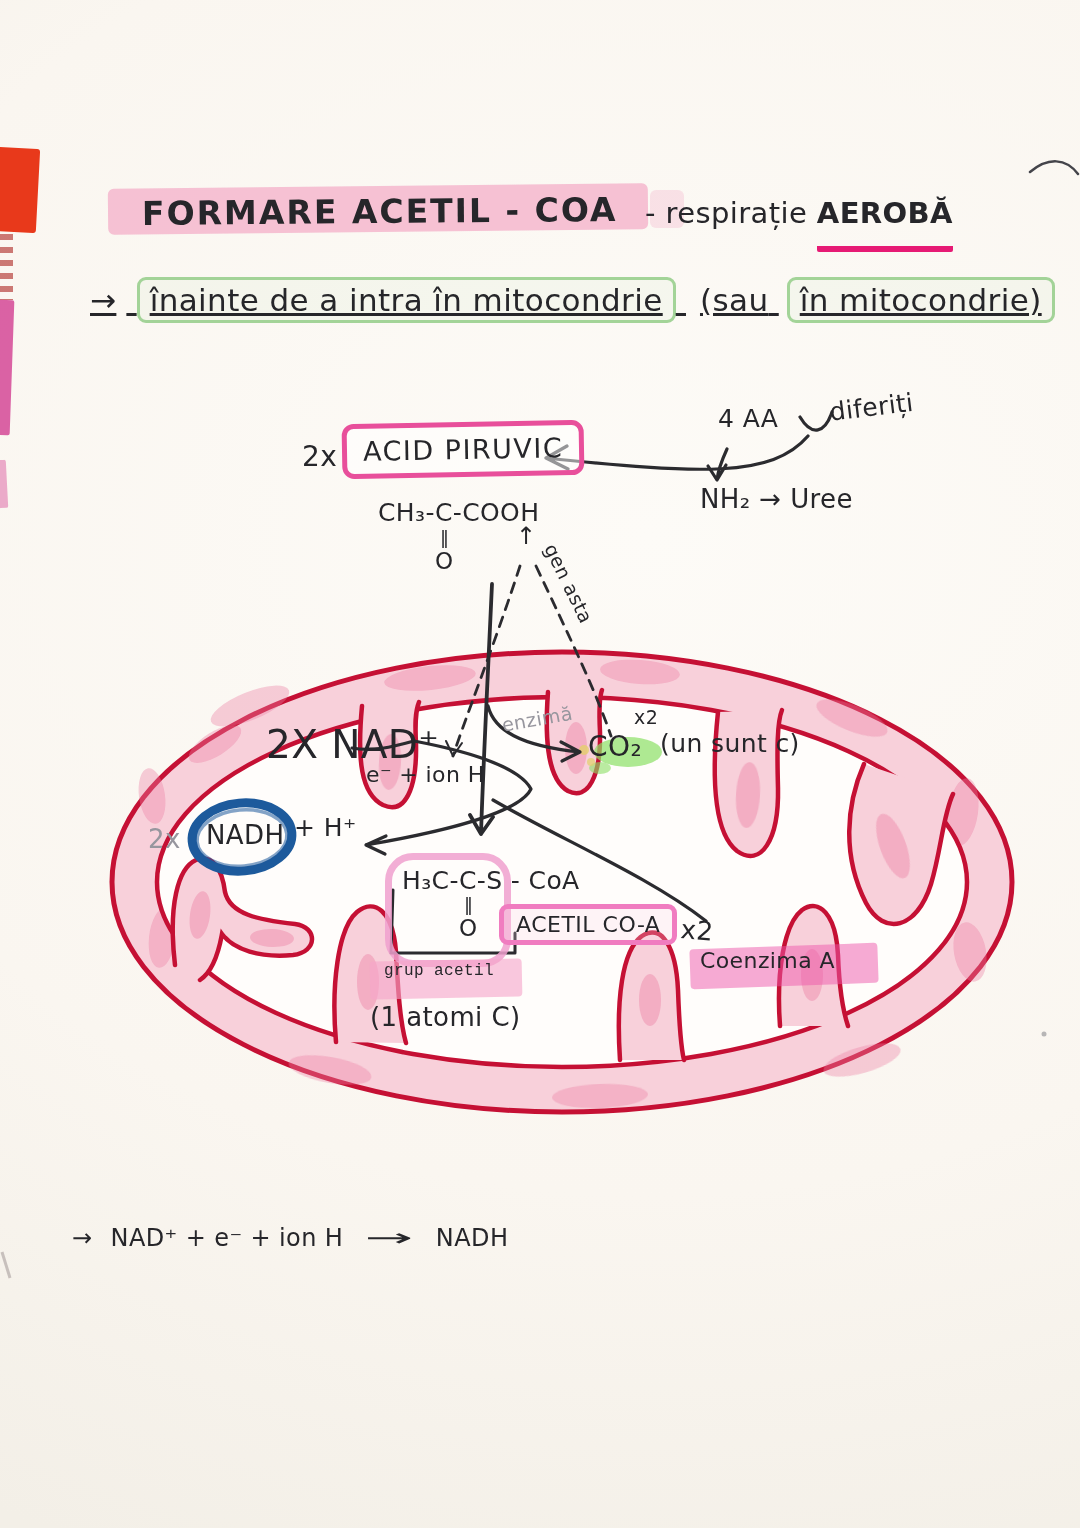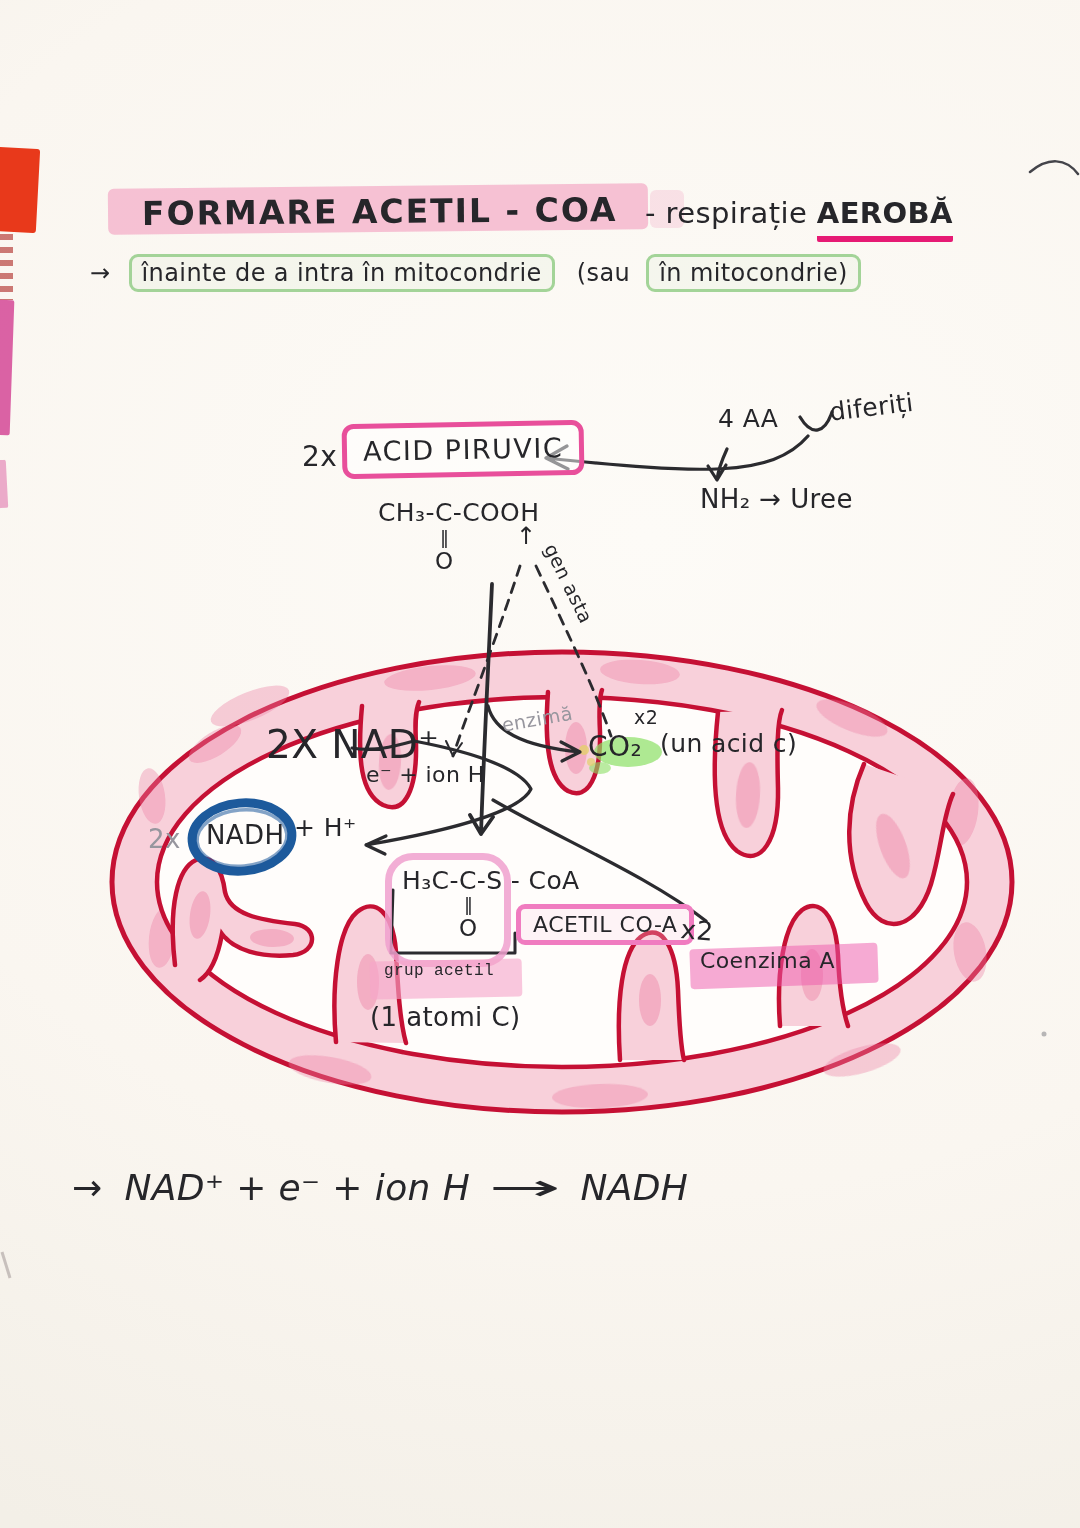--- a/index.html
+++ b/index.html
@@ -8,21 +8,21 @@
     background:radial-gradient(1400px 1100px at 60% 35%, #fdfbf7 0%, #faf6f0 60%, #f3efe7 100%);}
   .abs{position:absolute;}
   .t{position:absolute;white-space:nowrap;color:#26262a;letter-spacing:.4px;z-index:3;}
   .pencil{color:#97969e;}
   .deco{position:absolute;z-index:2;}
   svg.draw{position:absolute;left:0;top:0;z-index:1;}
   .title-hl{background:#f4b4cc;opacity:.82;transform:rotate(-.6deg);border-radius:6px;}
   .title-tail{background:#f4b4cc;opacity:.35;border-radius:6px;}
   .title-text{font-size:33px;font-weight:bold;letter-spacing:2px;transform:rotate(-.5deg);}
   .subtitle{font-size:29px;}
-  .em-underline{font-weight:bold;padding-bottom:6px;border-bottom:6px solid #e61a74;border-radius:2px;}
+  .em-underline{font-weight:bold;padding-bottom:16px;border-bottom:6px solid #e61a74;border-radius:2px;}
   .gbox{border:3px solid rgba(148,205,136,.85);border-radius:9px;padding:2px 10px;background:rgba(190,228,178,.10);}
   .arrowch{margin-right:10px;}
   .pyr-box{border:5px solid #e84f9b;border-radius:12px;padding:7px 16px;font-size:27px;letter-spacing:1.5px;
     transform:rotate(-1deg);background:rgba(255,255,255,.5);color:#26262a;z-index:3;}
   .acetil-box{border:5px solid #f07cc0;border-radius:9px;padding:3px 12px;font-size:22px;letter-spacing:.5px;
     background:rgba(250,214,233,.25);color:#26262a;z-index:3;}
   .blob-outline{border:7px solid rgba(240,160,206,.85);border-radius:28px;z-index:2;}
   .hl-pink{background:#f5a6ca;opacity:.62;transform:rotate(-1.2deg);border-radius:4px;}
   .hl-mag{background:#ee58ab;opacity:.5;transform:rotate(-2deg);border-radius:4px;}
   .lar{display:inline-block;transform:scaleX(2.4);margin:0 28px;}
@@ -130,21 +130,21 @@
   </svg>
 
   <div class="deco title-hl" style="left:108px;top:186px;width:540px;height:46px;"></div>
   <div class="deco title-tail" style="left:650px;top:190px;width:34px;height:38px;"></div>
   <div class="t title-text" style="left:142px;top:192px;">FORMARE ACETIL - COA</div>
   <div class="t subtitle" style="left:645px;top:196px;">
     <span>- respirație</span>
     <span class="em-underline">AEROBĂ</span>
   </div>
 
-  <div class="t" style="left:90px;top:259px;font-size:24px;">
+  <div class="t" style="left:90px;top:282px;font-size:31px;text-decoration:underline;">
     <span class="arrowch">→</span>
     <span class="gbox">înainte de a intra în mitocondrie</span>
     <span style="margin-left:14px;">(sau</span>
     <span class="gbox" style="margin-left:8px;">în mitocondrie)</span>
   </div>
 
   <div class="t" style="left:718px;top:404px;font-size:25px;">4 AA</div>
   <div class="t rot" style="left:828px;top:398px;font-size:25px;transform:rotate(-7deg);">diferiți</div>
   <div class="t" style="left:302px;top:440px;font-size:28px;">2x</div>
   <div class="abs pyr-box" style="left:342px;top:422px;">
@@ -158,36 +158,36 @@
   <div class="t rot" style="left:560px;top:540px;font-size:19px;transform:rotate(64deg);">gen asta</div>
 
   <div class="t" style="left:266px;top:722px;font-size:39px;">2X NAD⁺</div>
   <div class="t" style="left:366px;top:762px;font-size:22px;">e⁻ + ion H</div>
   <div class="t pencil" style="left:148px;top:824px;font-size:26px;">2x</div>
   <div class="t" style="left:206px;top:820px;font-size:26px;">NADH</div>
   <div class="t" style="left:294px;top:813px;font-size:25px;">+ H⁺</div>
   <div class="t pencil rot" style="left:500px;top:714px;font-size:19px;transform:rotate(-10deg);">enzimă</div>
   <div class="t" style="left:588px;top:730px;font-size:28px;">CO₂</div>
   <div class="t" style="left:634px;top:706px;font-size:19px;">x2</div>
-  <div class="t" style="left:660px;top:729px;font-size:25px;">(un acid c)</div>
+  <div class="t" style="left:660px;top:729px;font-size:25px;">(un sunt c)</div>
 
   <div class="deco blob-outline" style="left:385px;top:853px;width:112px;height:100px;"></div>
   <div class="t" style="left:402px;top:866px;font-size:25px;">H₃C-C-S - CoA</div>
   <div class="t" style="left:464px;top:894px;font-size:18px;">‖</div>
   <div class="t" style="left:459px;top:915px;font-size:23px;">O</div>
-  <div class="abs acetil-box" style="left:516px;top:904px;text-align:right;">
+  <div class="abs acetil-box" style="left:499px;top:904px;text-align:right;">
     <span>ACETIL CO-A</span>
   </div>
   <div class="t rot" style="left:682px;top:914px;font-size:26px;transform:rotate(5deg);">x2</div>
   <div class="deco hl-pink" style="left:370px;top:960px;width:152px;height:38px;"></div>
   <div class="t" style="left:384px;top:962px;font-size:16px;font-family:Liberation Mono, monospace;">grup acetil</div>
   <div class="t" style="left:370px;top:1002px;font-size:26px;">(1 atomi C)</div>
   <div class="deco hl-mag" style="left:690px;top:946px;width:188px;height:40px;"></div>
   <div class="t" style="left:700px;top:948px;font-size:22px;">Coenzima A</div>
 
-  <div class="t" style="left:72px;top:1167px;font-size:36px;font-style:italic;">
+  <div class="t" style="left:72px;top:1224px;font-size:24px;">
     <span class="arrowch">→</span>
     <span>NAD⁺ + e⁻ + ion H</span>
     <span class="lar">→</span>
     <span>NADH</span>
   </div>
 
 </div>
 
 </body></html>

